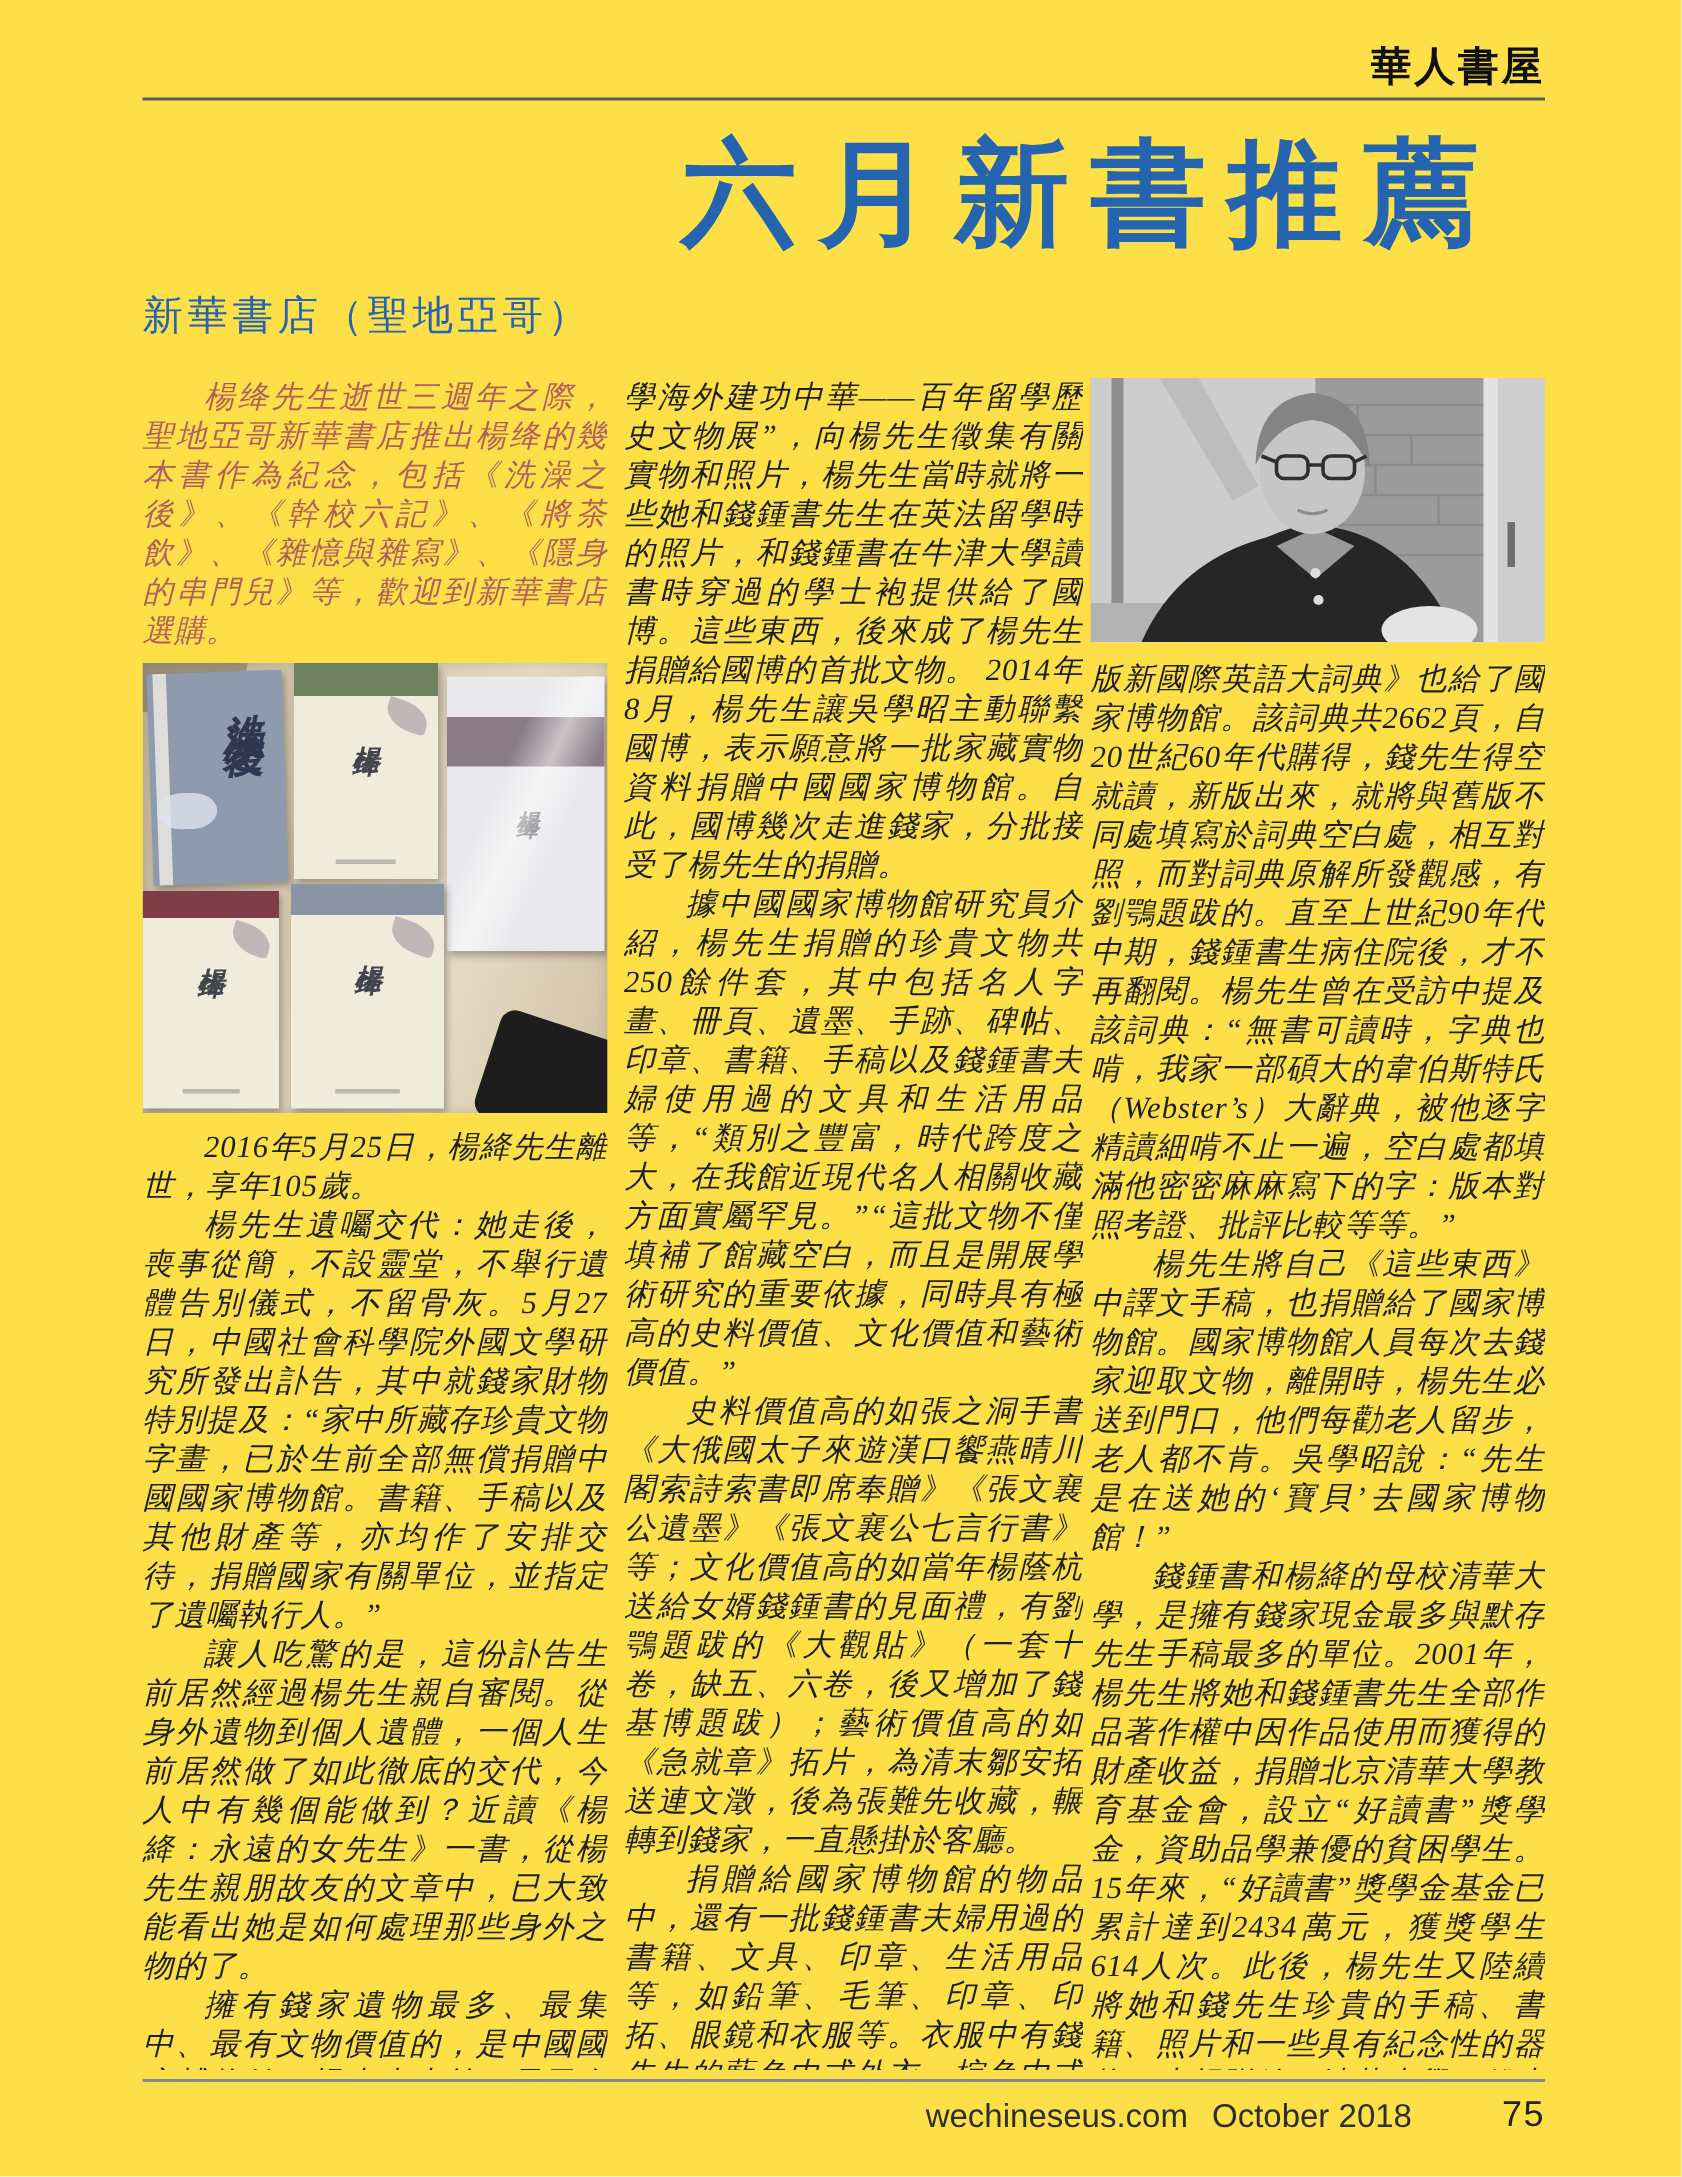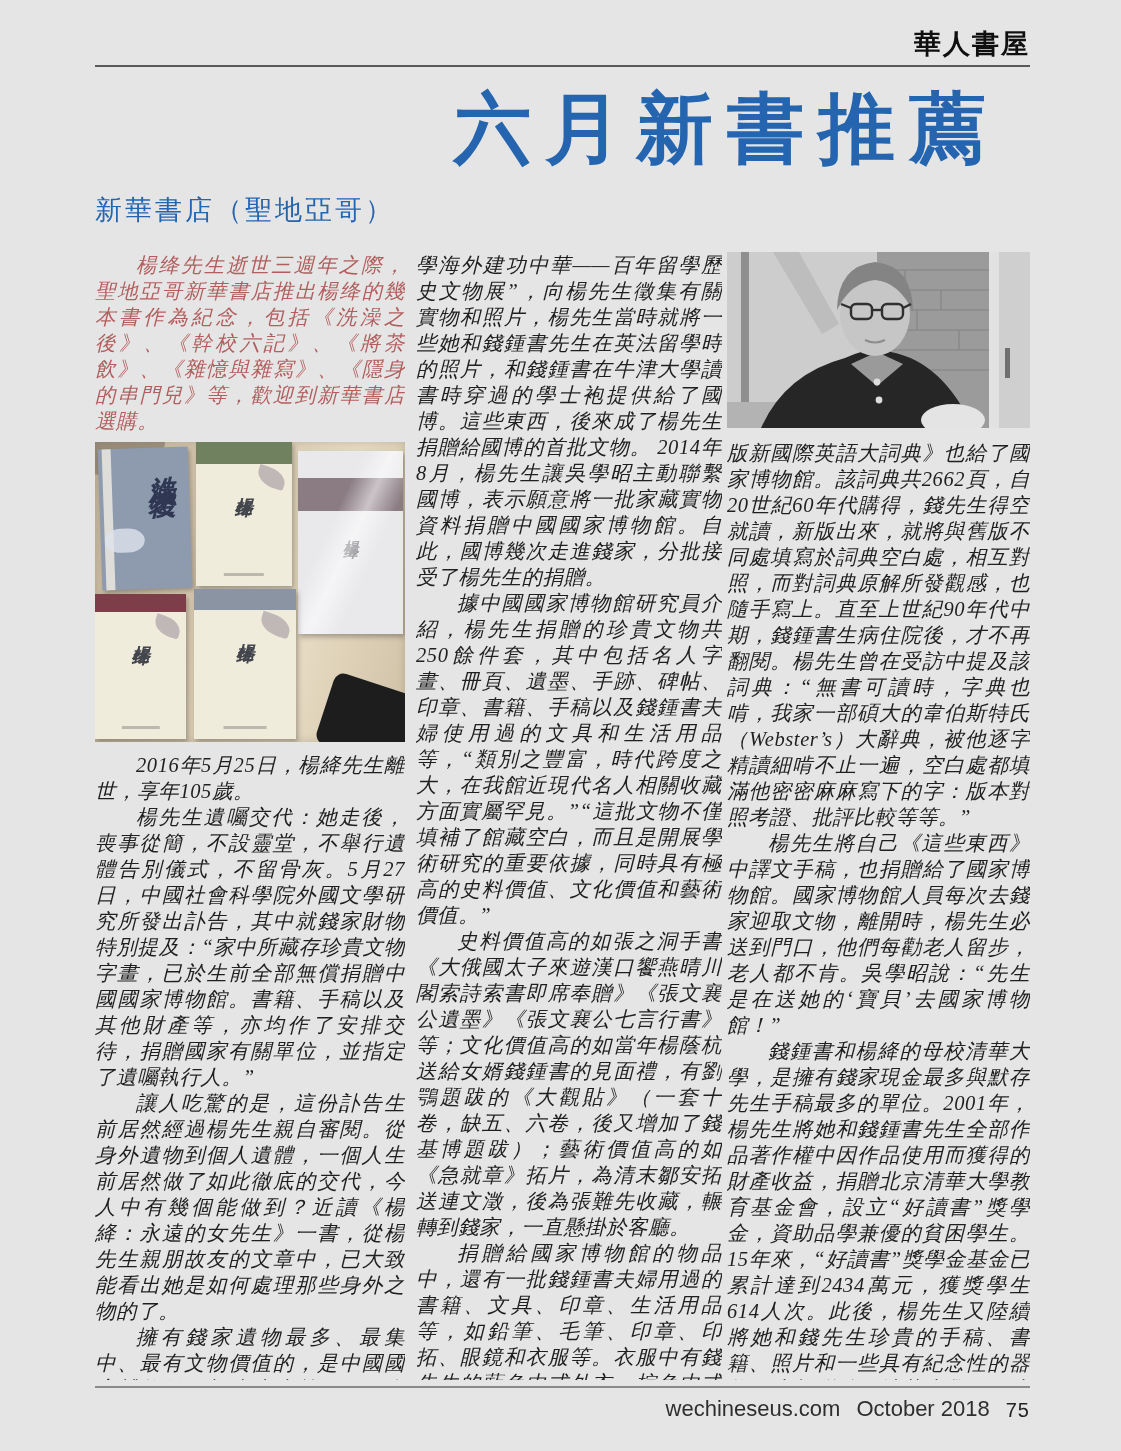--- a/index.html
+++ b/index.html
@@ -1,17 +1,17 @@
 <!DOCTYPE html>
 <html><head>
 <meta charset="utf-8">
 <style>
   html,body{margin:0;padding:0;background:#ffffff;}
   #page{
-    position:relative;width:1121px;height:1451px;background:#e5e5e5;
+    position:relative;width:1121px;height:1451px;background:#fde047;
     font-family:"Liberation Serif",serif;color:#1f1f1f;overflow:hidden;
   }
   
   .section-label{
     position:absolute;top:26px;right:91px;font-size:27px;font-weight:bold;
     color:#101010;letter-spacing:2px;
   }
   .header-rule{position:absolute;top:65px;left:95px;width:935px;height:2px;background:#5a5a5a;}
   
   .title{
@@ -75,21 +75,21 @@
   .corner-dark{position:absolute;right:-14px;bottom:-16px;width:96px;height:74px;background:#1d1d1d;transform:rotate(18deg);border-radius:10px;}
   
   .portrait{position:relative;width:100%;height:176px;margin-bottom:12px;overflow:hidden;background:#ababab;box-shadow:inset 0 0 6px rgba(0,0,0,.2);}
   .portrait svg{display:block;}
   
   .footer-rule{position:absolute;top:1386px;left:95px;width:935px;height:1.5px;background:#8a8a8a;}
   .footer{
     position:absolute;top:1396px;right:91px;display:flex;align-items:flex-end;gap:16px;
     font-family:"Liberation Sans",sans-serif;color:#2e2e2e;font-size:22px;
   }
-  .footer .pageno{font-size:20px;color:#222;letter-spacing:1px;}
+  .footer .pageno{font-size:24px;color:#222;letter-spacing:1px;margin-left:44px;}
 </style>
 </head>
 <body>
 
 <div id="page">
 
   <div class="section-label">華人書屋</div>
   <div class="header-rule"></div>
 
   <h1 class="title">六月新書推薦</h1>
@@ -183,21 +183,21 @@
           <rect x="155" y="52" width="21" height="15" rx="5"></rect>
           <line x1="145" y1="58" x2="155" y2="58"></line>
           <line x1="124" y1="56" x2="114" y2="52"></line>
           <line x1="176" y1="56" x2="184" y2="52"></line>
         </g>
         <path d="M138,88 Q148,93 158,88" fill="none" stroke="#8d8d8d" stroke-width="2"></path>
 
         <ellipse cx="226" cy="168" rx="32" ry="16" fill="#e4e4e4"></ellipse>
       </svg>
     </div>
-    <p class="para cont">版新國際英語大詞典》也給了國家博物館。該詞典共2662頁，自20世紀60年代購得，錢先生得空就讀，新版出來，就將與舊版不同處填寫於詞典空白處，相互對照，而對詞典原解所發觀感，也隨手寫上。直至上世紀90年代中期，錢鍾書生病住院後，才不再翻閱。楊先生曾在受訪中提及該詞典：“無書可讀時，字典也啃，我家一部碩大的韋伯斯特氏（Webster’s）大辭典，被他逐字精讀細啃不止一遍，空白處都填滿他密密麻麻寫下的字：版本對照考證、批評比較等等。”</p>
+    <p class="para cont">版新國際英語大詞典》也給了國家博物館。該詞典共2662頁，自20世紀60年代購得，錢先生得空就讀，新版出來，就將與舊版不同處填寫於詞典空白處，相互對照，而對詞典原解所發觀感，有劉鶚題跋的。直至上世紀90年代中期，錢鍾書生病住院後，才不再翻閱。楊先生曾在受訪中提及該詞典：“無書可讀時，字典也啃，我家一部碩大的韋伯斯特氏（Webster’s）大辭典，被他逐字精讀細啃不止一遍，空白處都填滿他密密麻麻寫下的字：版本對照考證、批評比較等等。”</p>
     <p class="para">楊先生將自己《這些東西》中譯文手稿，也捐贈給了國家博物館。國家博物館人員每次去錢家迎取文物，離開時，楊先生必送到門口，他們每勸老人留步，老人都不肯。吳學昭說：“先生是在送她的‘寶貝’去國家博物館！”</p>
     <p class="para">錢鍾書和楊絳的母校清華大學，是擁有錢家現金最多與默存先生手稿最多的單位。2001年，楊先生將她和錢鍾書先生全部作品著作權中因作品使用而獲得的財產收益，捐贈北京清華大學教育基金會，設立“好讀書”獎學金，資助品學兼優的貧困學生。15年來，“好讀書”獎學金基金已累計達到2434萬元，獲獎學生614人次。此後，楊先生又陸續將她和錢先生珍貴的手稿、書籍、照片和一些具有紀念性的器物，也捐贈給了清華大學。錢先生的中外文筆記手稿數量驚人（外文筆記有178</p>
   </div>
 
   <div class="footer-rule"></div>
   <div class="footer">
     <span>wechineseus.com</span>
     <span>October 2018</span>
     <span class="pageno">75</span>
   </div>

